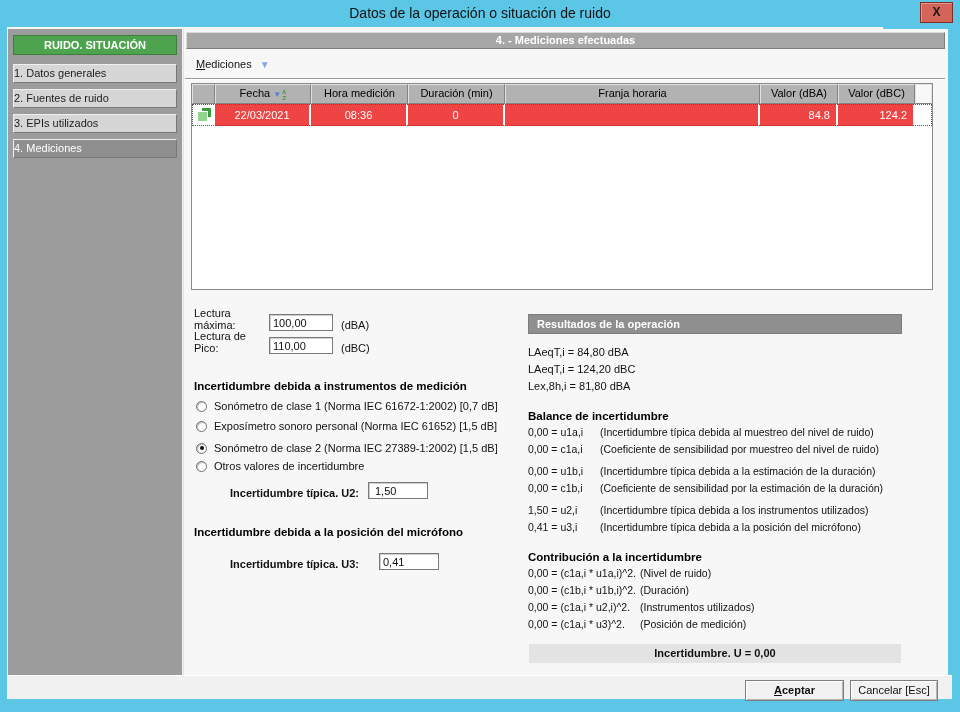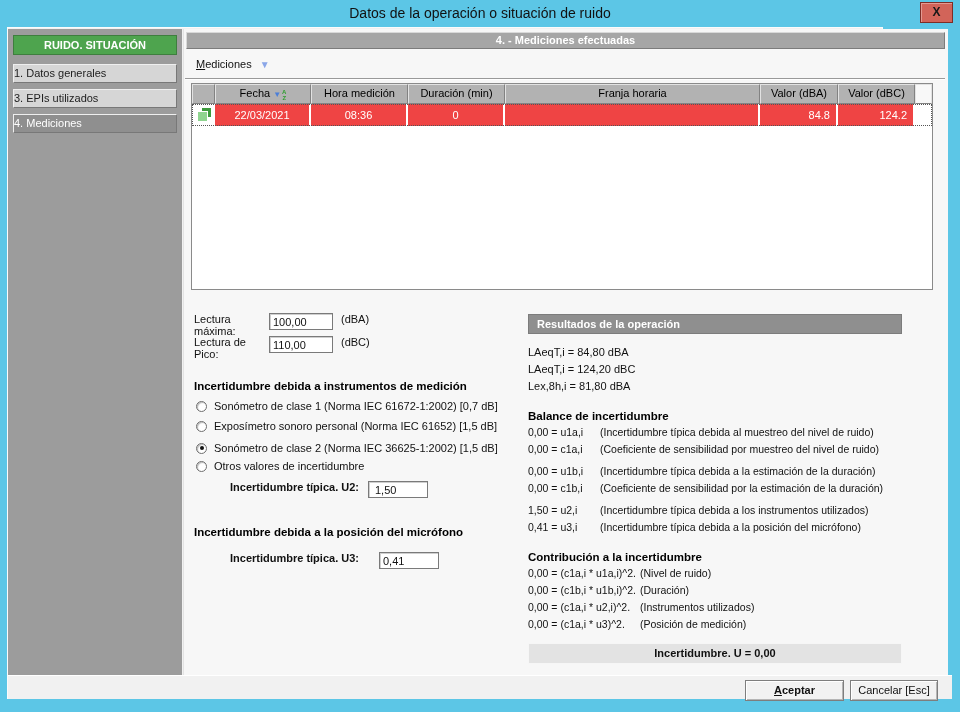--- a/index.html
+++ b/index.html
@@ -53,21 +53,21 @@
   .rcell { background:#ef4444; color:#fff; font-size:11px; line-height:22px; text-align:center;
     border-right:2px solid #fff; overflow:hidden; white-space:nowrap; }
   .rcell.num { text-align:right; padding-right:6px; }
   .rcell.white { background:#fff; border-right:none; }
   .copy-icon { position:relative; display:block; width:14px; height:14px; margin:4px auto 0; }
   .copy-icon::before { content:""; position:absolute; right:0; top:0; width:9px; height:9px; background:#3D9B3D; }
   .copy-icon::after { content:""; position:absolute; left:0; bottom:0; width:9px; height:9px;
     background:#8FD48F; border:1px solid #FFFFFF; }
 
   
-  .frow { position:absolute; height:18px; display:flex; align-items:flex-start; }
+  .frow { position:absolute; height:18px; display:flex; align-items:flex-end; }
   .flabel { font-size:11px; color:#111; }
   .flabel.bold { font-weight:bold; }
   .fheading { position:absolute; font-size:11.5px; font-weight:bold; color:#000; }
   .tbox { width:64px; height:17px; background:#fff; border:1px solid #7A7A7A;
     box-shadow:inset 1px 1px 0 #CFCFCF; font-size:11px; padding:0 3px; color:#111; }
   .unit { font-size:11px; color:#111; margin-left:8px; }
   .radio-row { position:absolute; display:flex; align-items:center; cursor:pointer; }
   .radio { width:11px; height:11px; border-radius:50%; background:#fff; border:1px solid #6E6E6E;
     box-shadow:inset 1px 1px 1px #bbb; margin-right:7px; position:relative; flex:none; }
   .radio.checked::after { content:""; position:absolute; left:2.5px; top:2.5px; width:4px; height:4px;
@@ -104,20 +104,21 @@
 <div class="titlebar">
   <div class="title">Datos de la operación o situación de ruido</div>
   <div class="close-btn">X</div>
 </div>
 
 <div class="content">
 
   <div class="sidebar">
     <div class="sidebar-header">RUIDO. SITUACIÓN</div>
     <div class="side-item">1. Datos generales</div>
+    <div class="side-item">2. Fuentes de ruido</div>
     <div class="side-item">3. EPIs utilizados</div>
     <div class="side-item active">4. Mediciones</div>
   </div>
 
   <div class="main">
 
     <div class="section-header">4. - Mediciones efectuadas</div>
 
     <div class="menu-row">
       <span class="menu-label">Mediciones</span>
@@ -174,21 +175,21 @@
     <div class="radio-row" style="left:12px; top:371px;">
       <span class="radio"></span>
       <span class="radio-label">Sonómetro de clase 1 (Norma IEC 61672-1:2002) [0,7 dB]</span>
     </div>
     <div class="radio-row" style="left:12px; top:391px;">
       <span class="radio"></span>
       <span class="radio-label">Exposímetro sonoro personal (Norma IEC 61652) [1,5 dB]</span>
     </div>
     <div class="radio-row" style="left:12px; top:413px;">
       <span class="radio checked"></span>
-      <span class="radio-label">Sonómetro de clase 2 (Norma IEC 36625-1:2002) [1,5 dB]</span>
+      <span class="radio-label">Sonómetro de clase 2 (Norma IEC 27389-1:2002) [1,5 dB]</span>
     </div>
     <div class="radio-row" style="left:12px; top:431px;">
       <span class="radio"></span>
       <span class="radio-label">Otros valores de incertidumbre</span>
     </div>
 
     <div class="frow" style="left:46px; top:452px;">
       <span class="flabel bold" style="width:138px;">Incertidumbre típica. U2:</span>
       <input class="tbox" style="width: 60px; padding-left: 6px;" value="1,50">
     </div>

